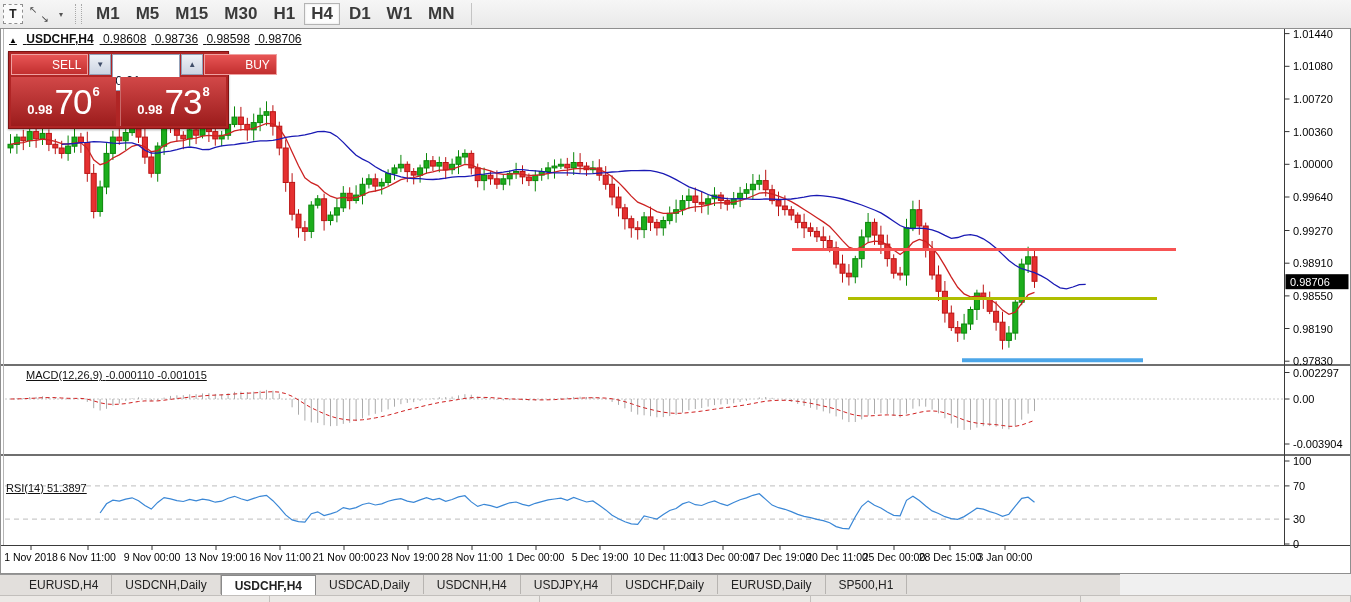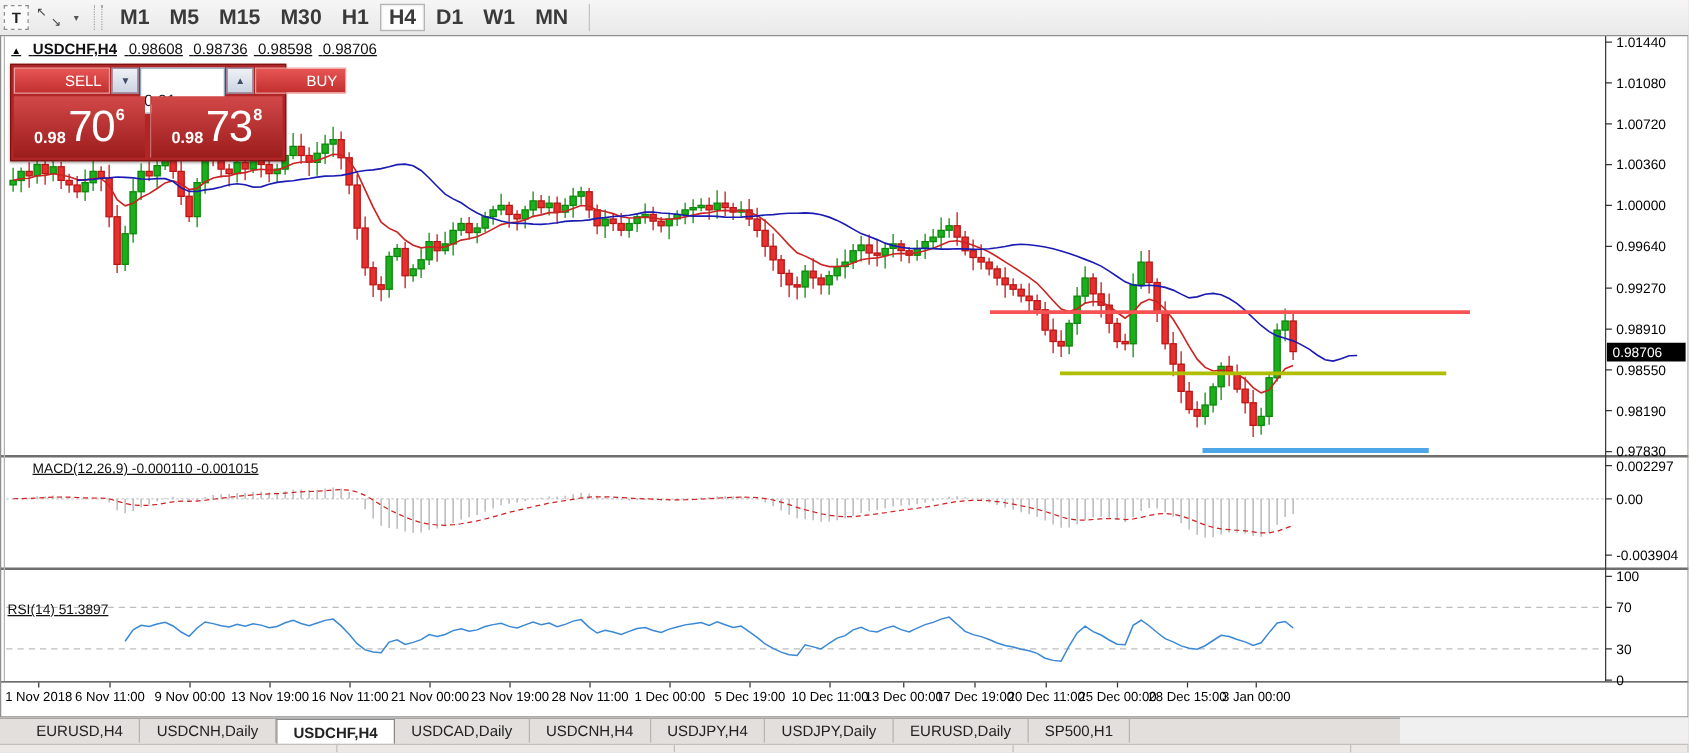--- a/index.html
+++ b/index.html
@@ -721,21 +721,21 @@
   </div>
 
   <div id="tabbar">
     <div class="spacer"></div>
   <div class="chart-tab">EURUSD,H4</div>
       <div class="chart-tab">USDCNH,Daily</div>
       <div class="chart-tab active">USDCHF,H4</div>
       <div class="chart-tab">USDCAD,Daily</div>
       <div class="chart-tab">USDCNH,H4</div>
       <div class="chart-tab">USDJPY,H4</div>
-      <div class="chart-tab">USDJPY,Daily</div>
+      <div class="chart-tab">USDCHF,Daily</div>
       <div class="chart-tab">EURUSD,Daily</div>
       <div class="chart-tab">SP500,H1</div>
     </div>
 
   <div id="statusstrip">
     <div class="cell"></div>
     <div class="cell"></div>
     <div class="cell"></div>
     <div class="cell"></div>
     <div class="cell"></div>

